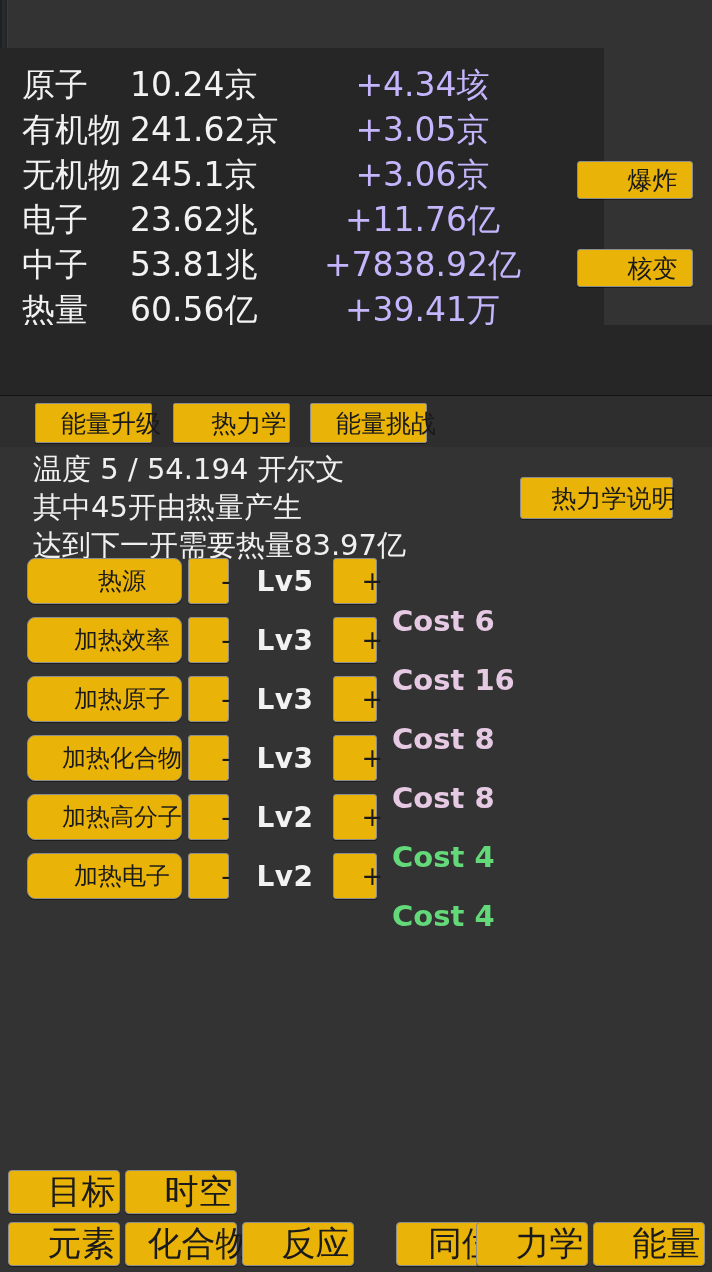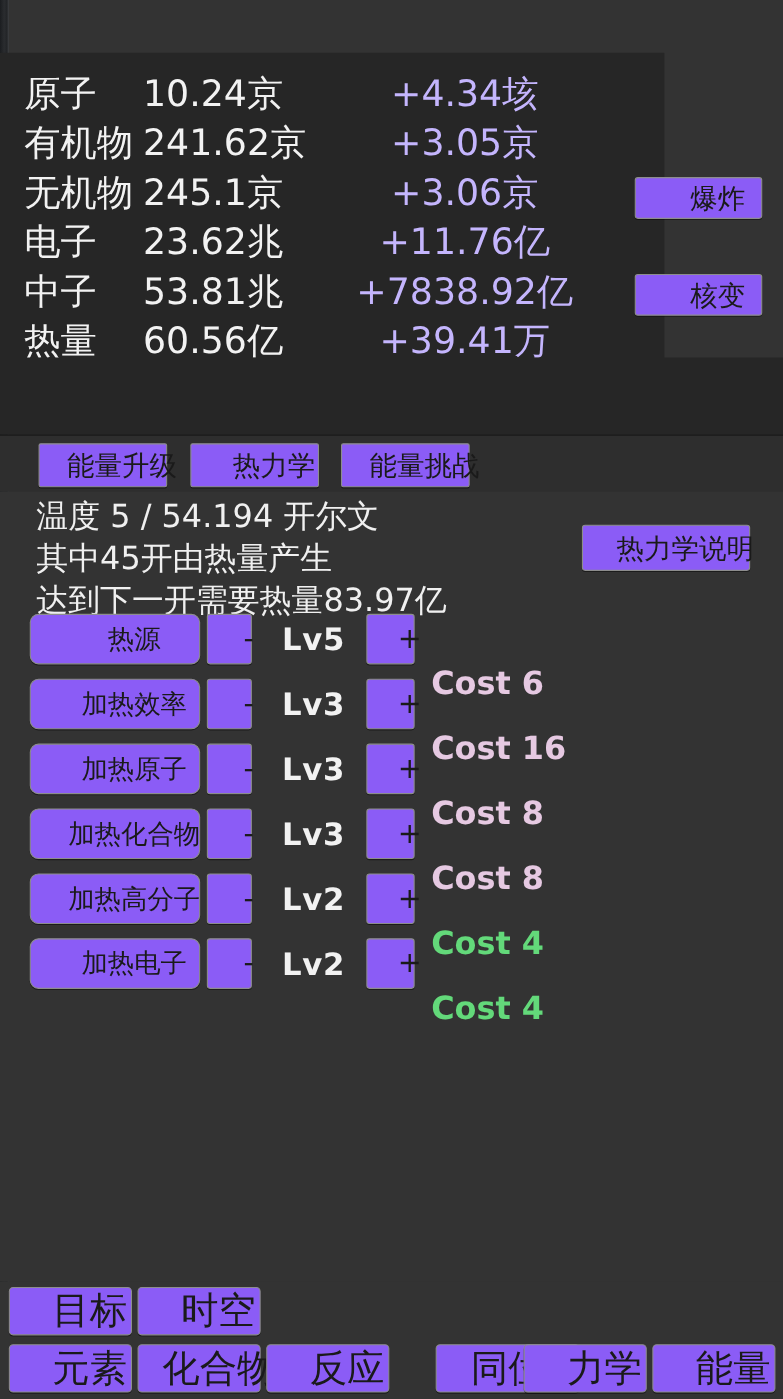--- a/index.html
+++ b/index.html
@@ -47,21 +47,21 @@
     text-align: left; white-space: nowrap;
   }
   .stat-rate {
     position: absolute; left: 310px; width: 225px;
     color: #c4b5fd; font-size: 33px; line-height: 45px;
     text-align: center; white-space: nowrap;
   }
 
   
   .btn {
-    background: #8b5cf6;
+    background: #eab308;
     color: #1a1a1a;
     border: 1px solid #8d8d8d;
     border-radius: 3px;
     font-family: "DejaVu Sans", "Liberation Sans", sans-serif;
     display: flex; align-items: center; justify-content: center;
     white-space: nowrap;
     cursor: pointer;
     box-shadow: 0 1px 0 rgba(0,0,0,0.45);
     padding-left: 35px;
   }
@@ -111,21 +111,20 @@
   .temp-lines {
     position: absolute; left: 33px; top: 3px; width: 470px;
   }
   .temp-line {
     color: #f0f0f0; font-size: 29px; line-height: 38px; white-space: nowrap;
   }
   #btn-thermo-help {
     position: absolute; left: 520px; top: 30px;
     width: 153px; height: 42px;
     font-size: 25px;
-    margin-left: 9px;
   }
 
   
   .upg-list { position: absolute; left: 0; top: 111px; width: 712px; }
   .upg-row { position: relative; height: 59px; }
   .upg-name {
     position: absolute; left: 27px; top: 0;
     width: 155px; height: 46px; font-size: 24px; border-radius: 8px;
   }
   .upg-minus {

